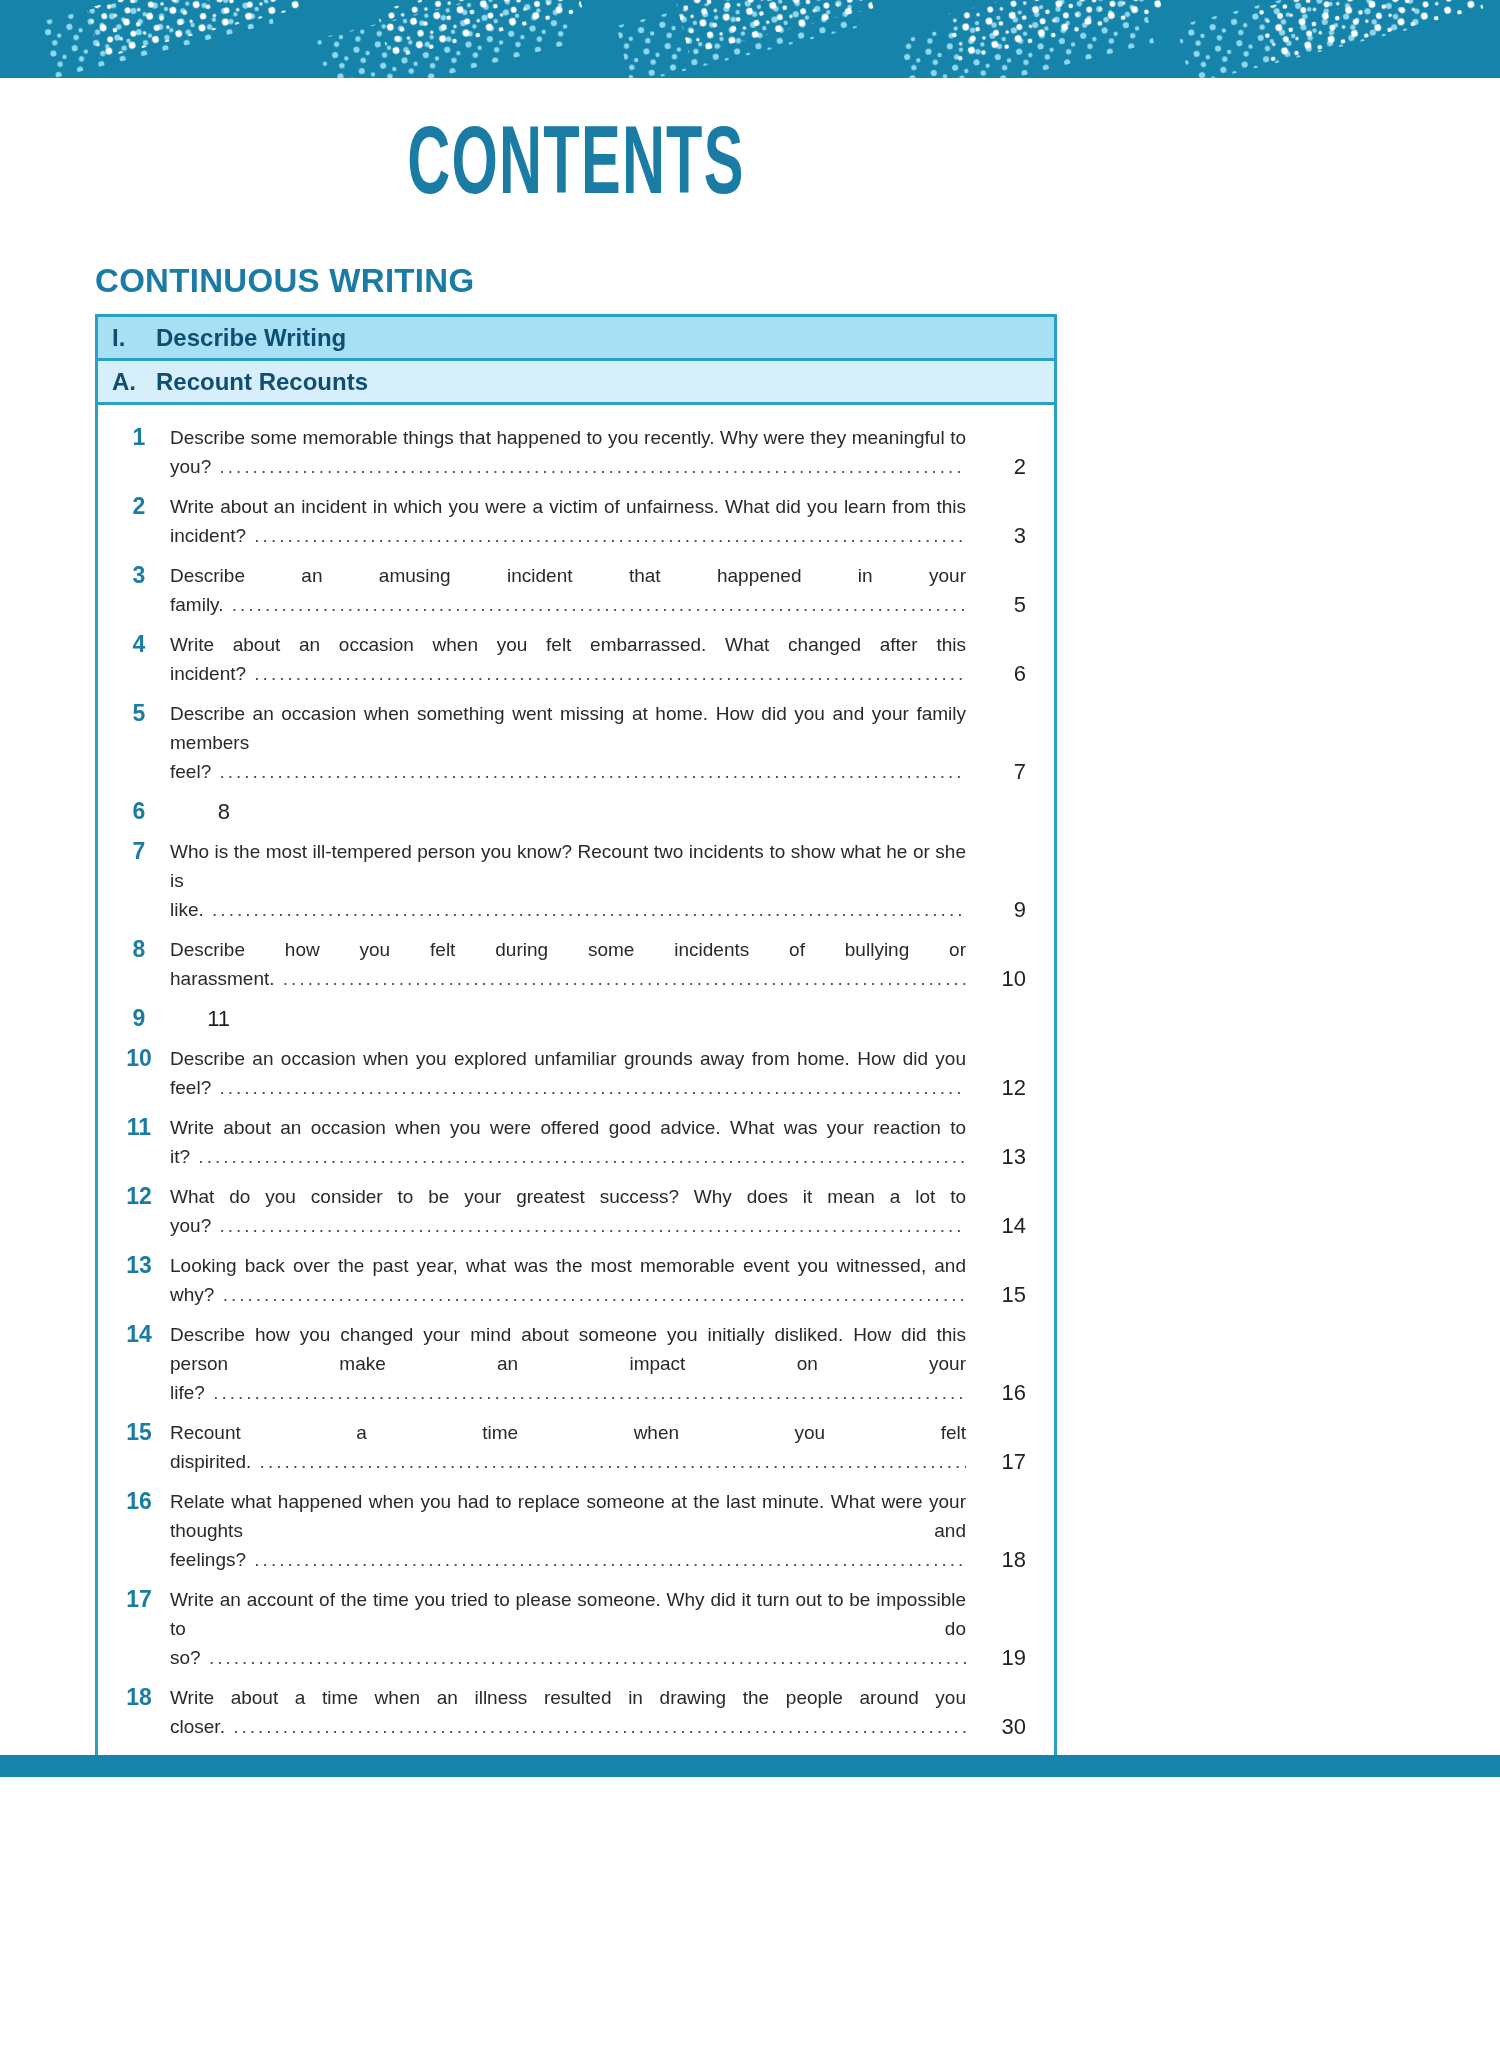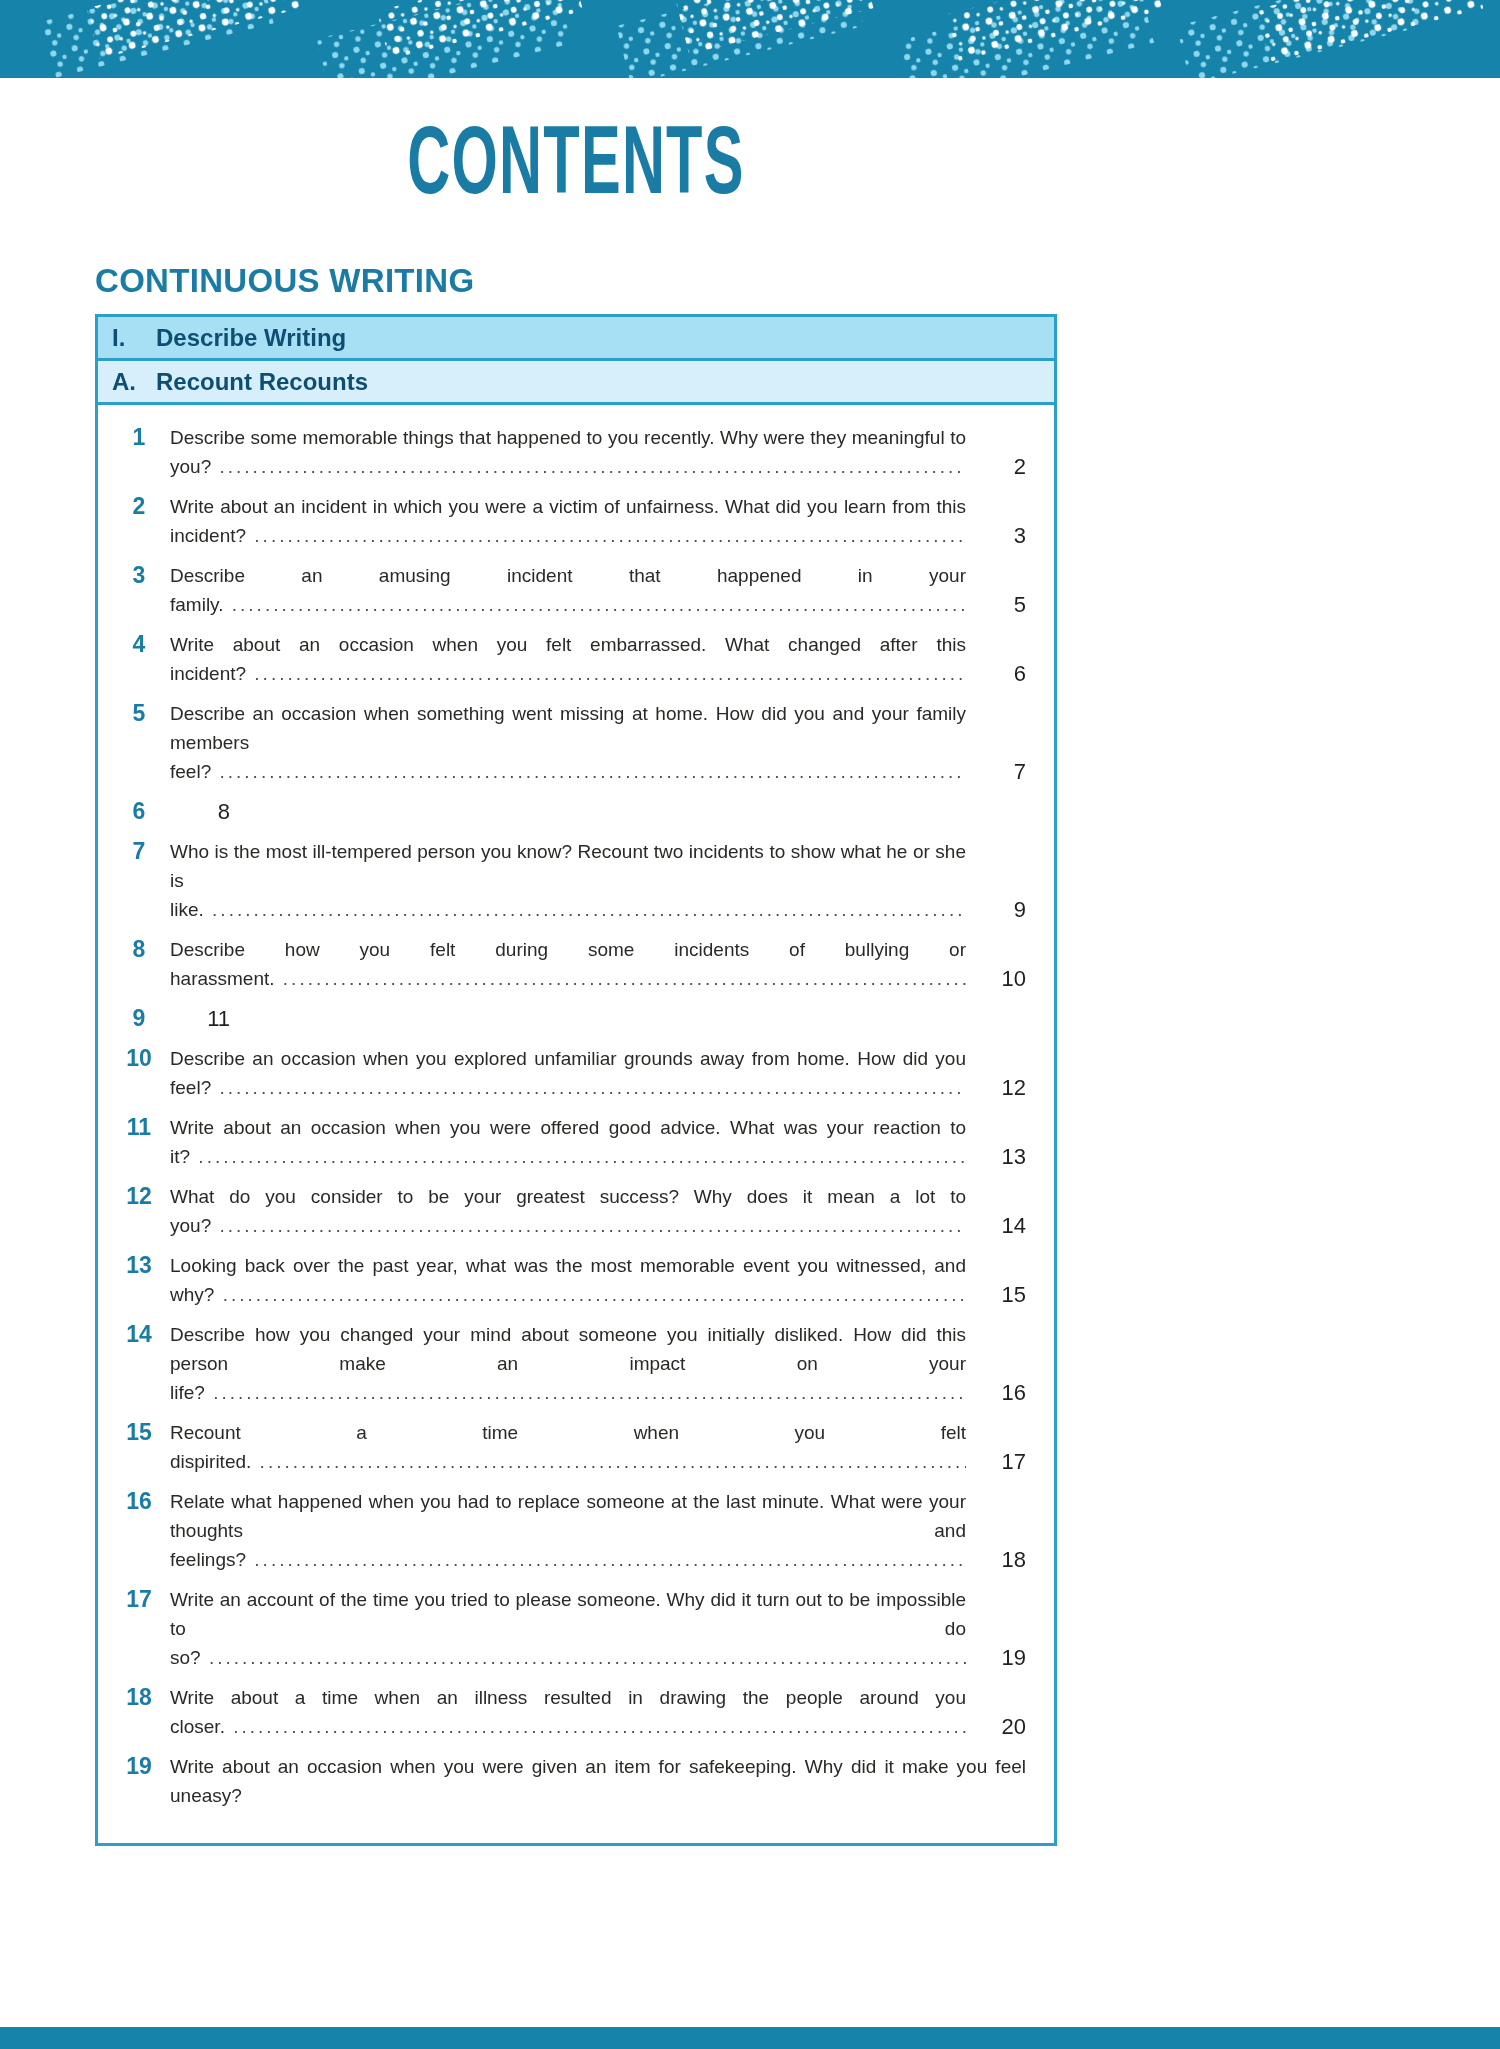--- a/index.html
+++ b/index.html
@@ -5,21 +5,21 @@
   html, body {
     margin: 0;
     padding: 0;
     background: #ffffff;
     font-family: "Liberation Sans", sans-serif;
   }
 
   .page {
     position: relative;
     width: 1500px;
-    height: 2049px;
+    height: 1777px;
     background: #ffffff;
     overflow: hidden;
   }
 
   
   .band-top {
     width: 1500px;
     height: 78px;
     line-height: 0;
   }
@@ -276,21 +276,21 @@
 
   <div class="entry">
     <div class="entry-num">17</div>
     <div class="entry-desc"><span class="entry-text">Write an account of the time you tried to please someone. Why did it turn out to be impossible to do so?</span><span class="leader"></span></div>
     <div class="entry-page">19</div>
   </div>
 
   <div class="entry">
     <div class="entry-num">18</div>
     <div class="entry-desc"><span class="entry-text">Write about a time when an illness resulted in drawing the people around you closer.</span><span class="leader"></span></div>
-    <div class="entry-page">20</div>
+    <div class="entry-page">30</div>
   </div>
 
   <div class="entry">
     <div class="entry-num">19</div>
     <div class="entry-desc"><span class="entry-text">Write about an occasion when you were given an item for safekeeping. Why did it make you feel uneasy?</span></div>
 
   </div>
 
 </div>
 

